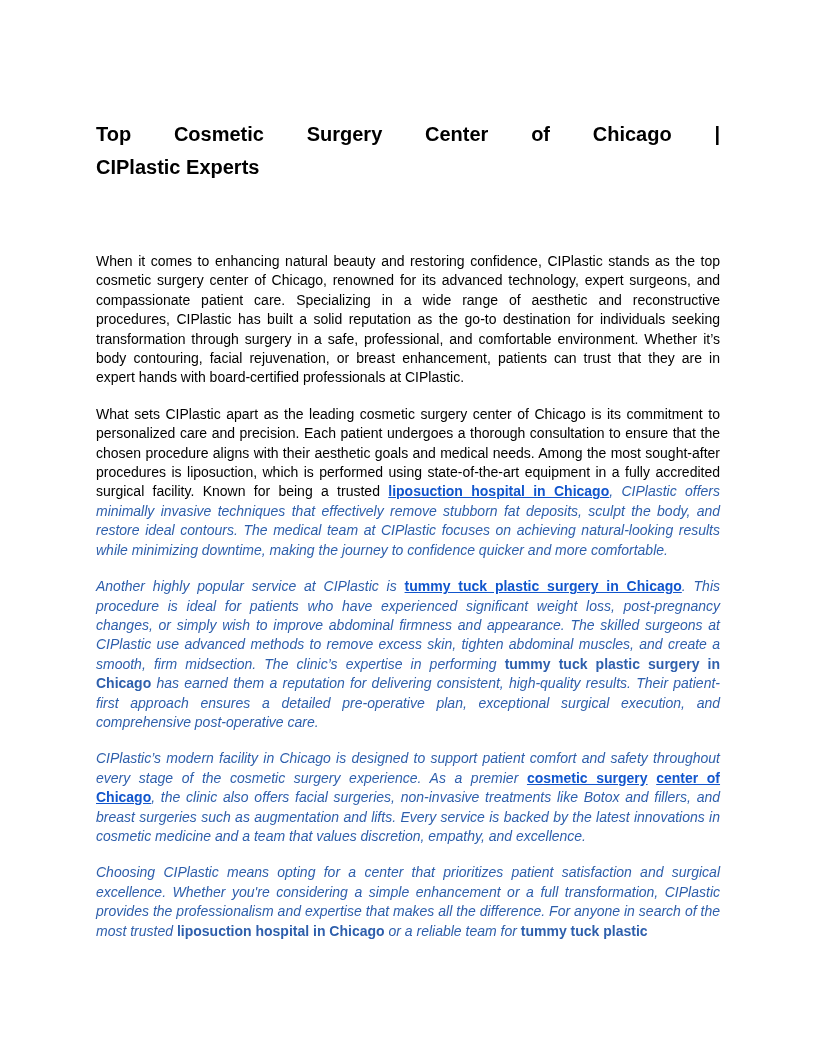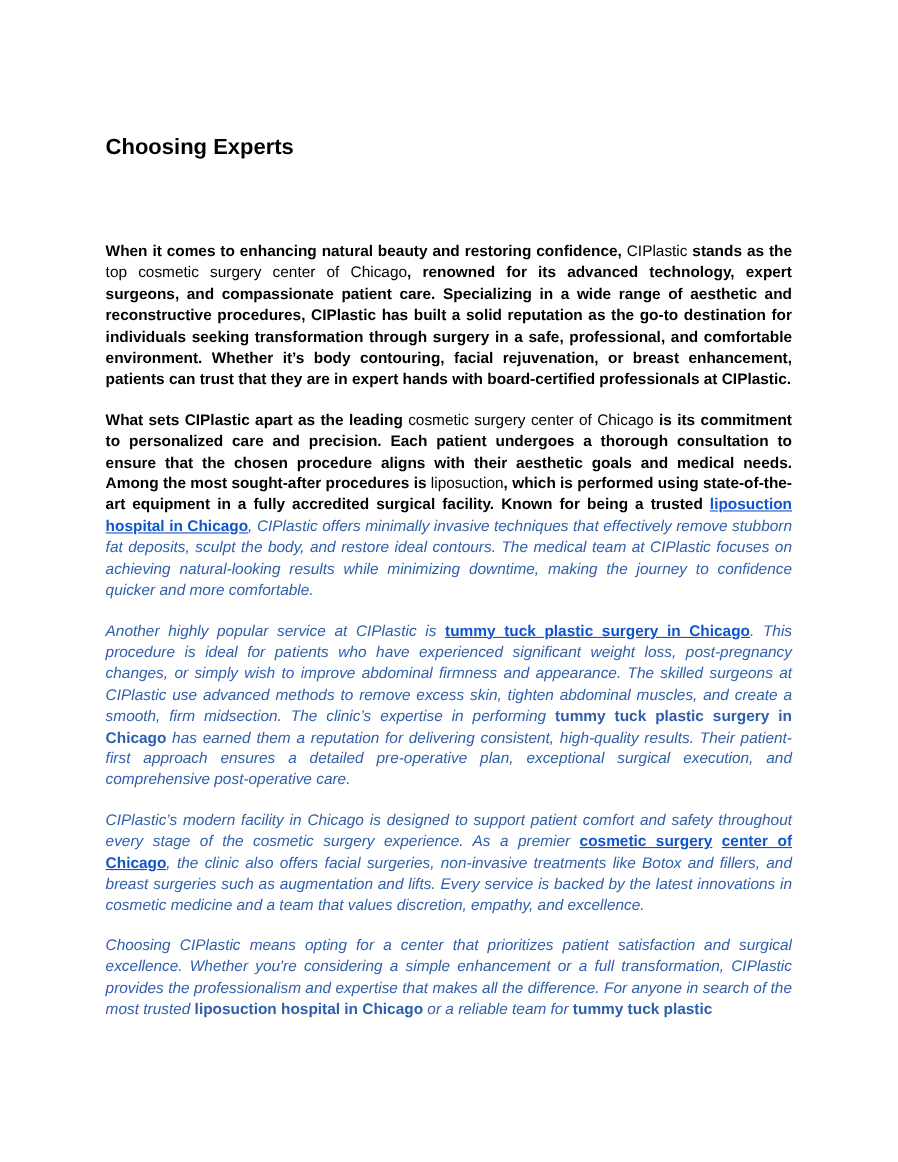--- a/index.html
+++ b/index.html
@@ -39,37 +39,38 @@
     text-align-last: justify;
   }
   p.para {
     margin: 0 0 17px 0;
     padding: 0;
     font-size: 14px;
     line-height: 19.4px;
     text-align: justify;
     color: var(--text-black);
   }
-  .run.black { color: var(--text-black); font-weight: bold; }
+  .run.black { color: var(--text-black); font-weight: normal; }
   .run.black-bold { color: var(--text-black); font-weight: normal; }
   .run.blue { color: var(--text-blue); font-weight: normal; font-style: italic; }
   .run.blue-bold { color: var(--text-blue); font-weight: bold; }
   .run.link {
     color: var(--link-blue);
     font-weight: bold;
     text-decoration: underline;
     cursor: pointer;
   }
 </style>
 </head>
 <body>
 
 <div class="page">
   <h1 class="doc-title">
-    <span class="title-line">Choosing Experts</span>
+    <span class="title-line justify-last">Top Cosmetic Surgery Center of Chicago |</span>
+    <span class="title-line">CIPlastic Experts</span>
   </h1>
 
   <p class="para"><span class="run black">When it comes to enhancing natural beauty and restoring confidence, </span><span class="run black-bold">CIPlastic</span><span class="run black"> stands as the </span><span class="run black-bold">top cosmetic surgery center of Chicago</span><span class="run black">, renowned for its advanced technology, expert surgeons, and compassionate patient care. Specializing in a wide range of aesthetic and reconstructive procedures, CIPlastic has built a solid reputation as the go-to destination for individuals seeking transformation through surgery in a safe, professional, and comfortable environment. Whether it’s body contouring, facial rejuvenation, or breast enhancement, patients can trust that they are in expert hands with board-certified professionals at CIPlastic.</span></p>
   <p class="para"><span class="run black">What sets CIPlastic apart as the leading </span><span class="run black-bold">cosmetic surgery center of Chicago</span><span class="run black"> is its commitment to personalized care and precision. Each patient undergoes a thorough consultation to ensure that the chosen procedure aligns with their aesthetic goals and medical needs. Among the most sought-after procedures is </span><span class="run black-bold">liposuction</span><span class="run black">, which is performed using state-of-the-art equipment in a fully accredited surgical facility. Known for being a trusted </span><span class="run link">liposuction hospital in Chicago</span><span class="run blue">, CIPlastic offers minimally invasive techniques that effectively remove stubborn fat deposits, sculpt the body, and restore ideal contours. The medical team at CIPlastic focuses on achieving natural-looking results while minimizing downtime, making the journey to confidence quicker and more comfortable.</span></p>
   <p class="para"><span class="run blue">Another highly popular service at CIPlastic is </span><span class="run link">tummy tuck plastic surgery in Chicago</span><span class="run blue">. This procedure is ideal for patients who have experienced significant weight loss, post-pregnancy changes, or simply wish to improve abdominal firmness and appearance. The skilled surgeons at CIPlastic use advanced methods to remove excess skin, tighten abdominal muscles, and create a smooth, firm midsection. The clinic’s expertise in performing </span><span class="run blue-bold">tummy tuck plastic surgery in Chicago</span><span class="run blue"> has earned them a reputation for delivering consistent, high-quality results. Their patient-first approach ensures a detailed pre-operative plan, exceptional surgical execution, and comprehensive post-operative care.</span></p>
   <p class="para"><span class="run blue">CIPlastic’s modern facility in Chicago is designed to support patient comfort and safety throughout every stage of the cosmetic surgery experience. As a premier </span><span class="run link">cosmetic surgery</span><span class="run blue"> </span><span class="run link">center of Chicago</span><span class="run blue">, the clinic also offers facial surgeries, non-invasive treatments like Botox and fillers, and breast surgeries such as augmentation and lifts. Every service is backed by the latest innovations in cosmetic medicine and a team that values discretion, empathy, and excellence.</span></p>
   <p class="para"><span class="run blue">Choosing CIPlastic means opting for a center that prioritizes patient satisfaction and surgical excellence. Whether you're considering a simple enhancement or a full transformation, CIPlastic provides the professionalism and expertise that makes all the difference. For anyone in search of the most trusted </span><span class="run blue-bold">liposuction hospital in Chicago</span><span class="run blue"> or a reliable team for </span><span class="run blue-bold">tummy tuck plastic</span></p>
 </div>
 
 </body></html>

